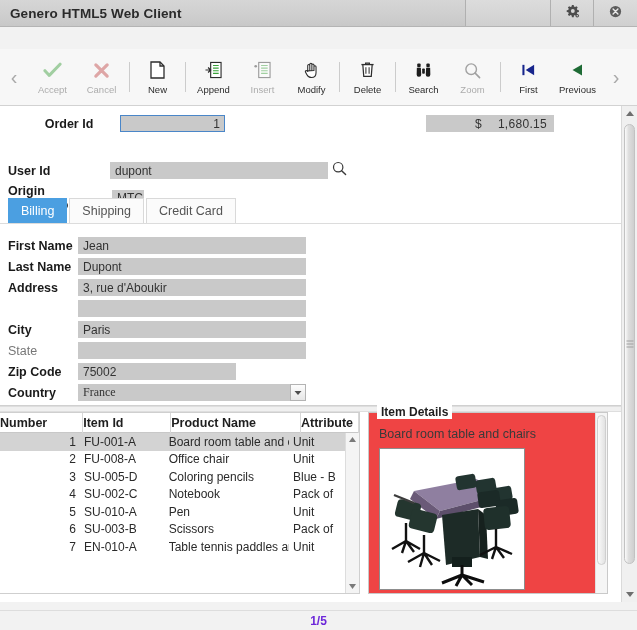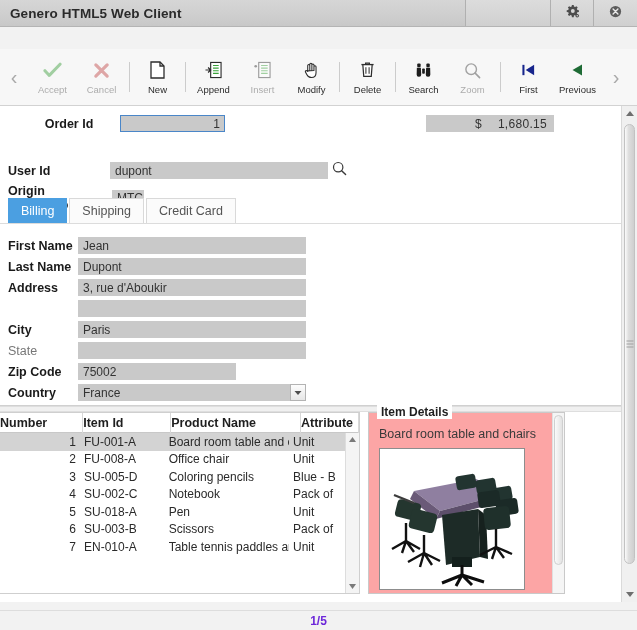--- a/index.html
+++ b/index.html
@@ -214,23 +214,23 @@
   .td.num { justify-content: flex-end; }
   .tbl-vscroll {
     position: absolute; right: 0; top: 20px; bottom: 0; width: 14px;
     background: #f4f4f4; border-left: 1px solid #dddddd;
   }
   .tvs-arrow { height: 13px; display:flex; align-items:center; justify-content:center; font-size:7px; color:#7a7a7a; cursor:pointer;}
 
   
   .details {
     position: absolute; left: 368px; top: 306px;
-    width: 197px; height: 182px;
+    width: 240px; height: 182px;
     border: 1px solid #c9c9c9;
-    background: #fca5a5;
+    background: #ef4444;
   }
   .details-legend {
     position: absolute; left: 8px; top: -8px;
     background: #ffffff; padding: 0 4px;
     font-size: 12px; font-weight: bold; color: #1f1f1f;
   }
   .det-text {
     position: absolute; left: 10px; top: 14px;
     font-size: 12.5px; color: #3a3a3a;
   }
@@ -497,21 +497,21 @@
         <span class="fin" style="width:228px;"></span>
       </div>
 
       <div class="frow" style="left:8px; top:257px;">
         <span class="flabel" style="width:70px;">Zip Code</span>
         <span class="fin" style="width:158px;">75002</span>
       </div>
 
       <div class="frow" style="left:8px; top:278px;">
         <span class="flabel" style="width:70px;">Country</span>
-        <span class="fin" style="width:212px;">France</span>
+        <span class="fin" style="width:212px;font-family:Liberation Serif, serif;">France</span>
         <span class="dd-btn">
           <svg width="8" height="6" viewBox="0 0 8 6">
               <path d="M0.5 1h7L4 5z" fill="#4d4d4d"></path>
             </svg>
         </span>
       </div>
     </div>
 
     <div class="splitter"></div>
 
@@ -543,21 +543,21 @@
           <div class="td" style="width:60px;">Blue - B</div>
         </div>
         <div class="trow">
           <div class="td num" style="width:86px;">4</div>
           <div class="td" style="width:91px;">SU-002-C</div>
           <div class="td" style="width:134px;">Notebook</div>
           <div class="td" style="width:60px;">Pack of</div>
         </div>
         <div class="trow">
           <div class="td num" style="width:86px;">5</div>
-          <div class="td" style="width:91px;">SU-018-A</div>
+          <div class="td" style="width:91px;">SU-010-A</div>
           <div class="td" style="width:134px;">Pen</div>
           <div class="td" style="width:60px;">Unit</div>
         </div>
         <div class="trow">
           <div class="td num" style="width:86px;">6</div>
           <div class="td" style="width:91px;">SU-003-B</div>
           <div class="td" style="width:134px;">Scissors</div>
           <div class="td" style="width:60px;">Pack of</div>
         </div>
         <div class="trow">

